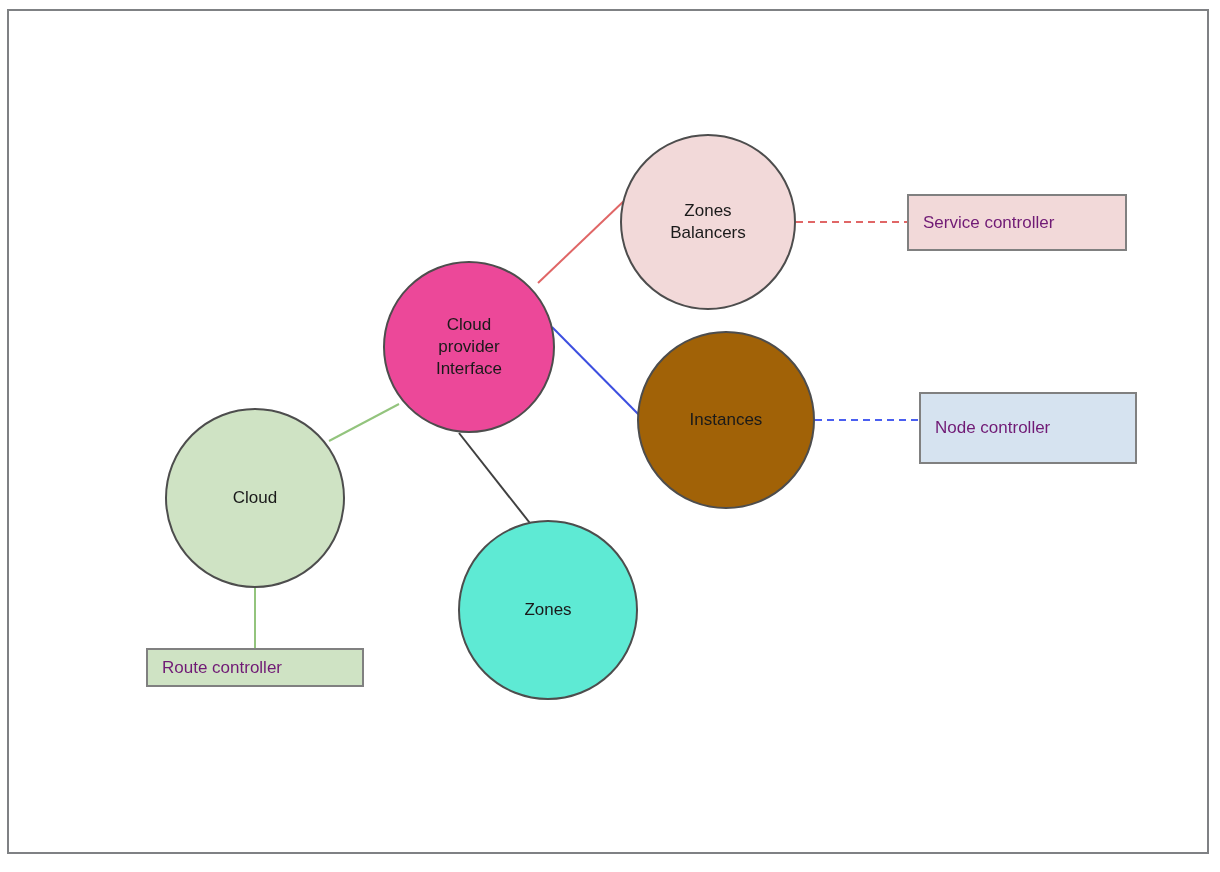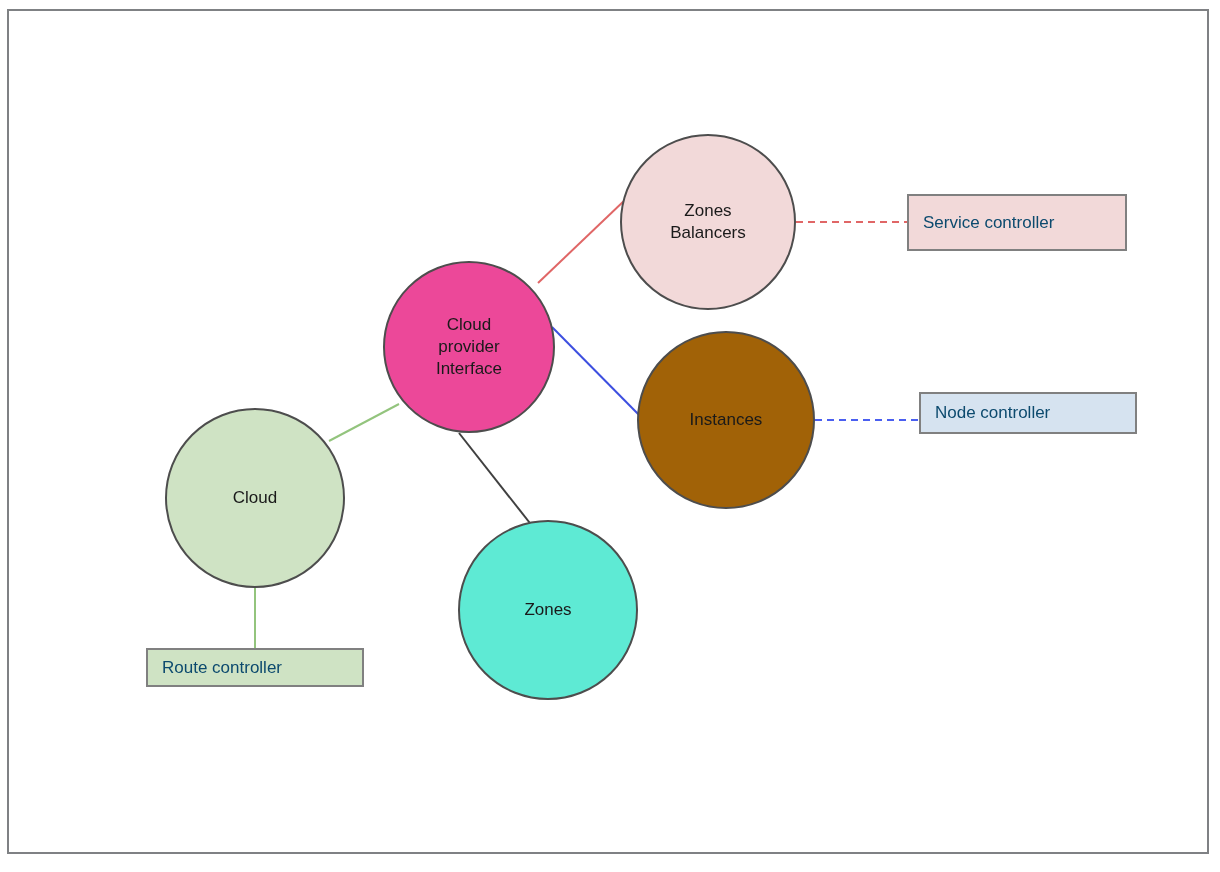--- a/index.html
+++ b/index.html
@@ -50,21 +50,21 @@
     line-height: 22px;
     font-family: "Liberation Sans", sans-serif;
   }
   .node-box {
     position: absolute;
     border: 2px solid #808080;
     box-sizing: border-box;
     display: flex;
     align-items: center;
     justify-content: flex-start;
-    color: #0c4a6e;
+    color: #701a75;
     font-size: 17px;
     font-family: "Liberation Sans", sans-serif;
     padding-left: 14px;
   }
   .node-label {
     pointer-events: none;
     white-space: pre-line;
   }
 </style>
 </head>
@@ -104,21 +104,21 @@
   </div>
 
   <div class="node-circle" style="left: 458px; top: 520px; width: 180px; height: 180px; background: #5eead4; border-color: rgb(77, 77, 77); align-items: center;">
     <span class="node-label">Zones</span>
   </div>
 
   <div class="node-box" style="left: 907px; top: 194px; width: 220px; height: 57px; background: rgb(242, 217, 217); border-color: rgb(128, 128, 128);">
     <span class="node-label">Service controller</span>
   </div>
 
-  <div class="node-box" style="left: 919px; top: 392px; width: 218px; height: 42px; background: rgb(214, 227, 240); border-color: rgb(128, 128, 128);">
+  <div class="node-box" style="left: 919px; top: 392px; width: 218px; height: 72px; background: rgb(214, 227, 240); border-color: rgb(128, 128, 128);">
     <span class="node-label">Node controller</span>
   </div>
 
   <div class="node-box" style="left: 146px; top: 648px; width: 218px; height: 39px; background: rgb(207, 227, 196); border-color: rgb(128, 128, 128);">
     <span class="node-label">Route controller</span>
   </div>
 
 </div>
 
 </body></html>

